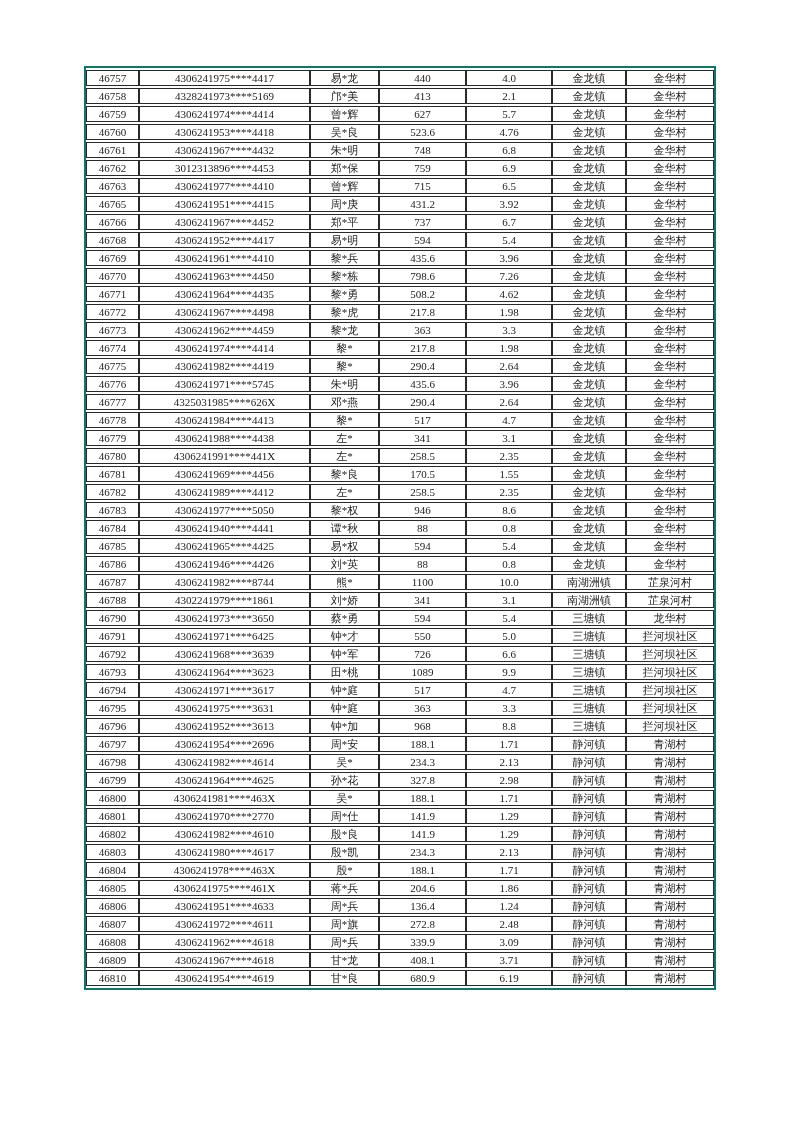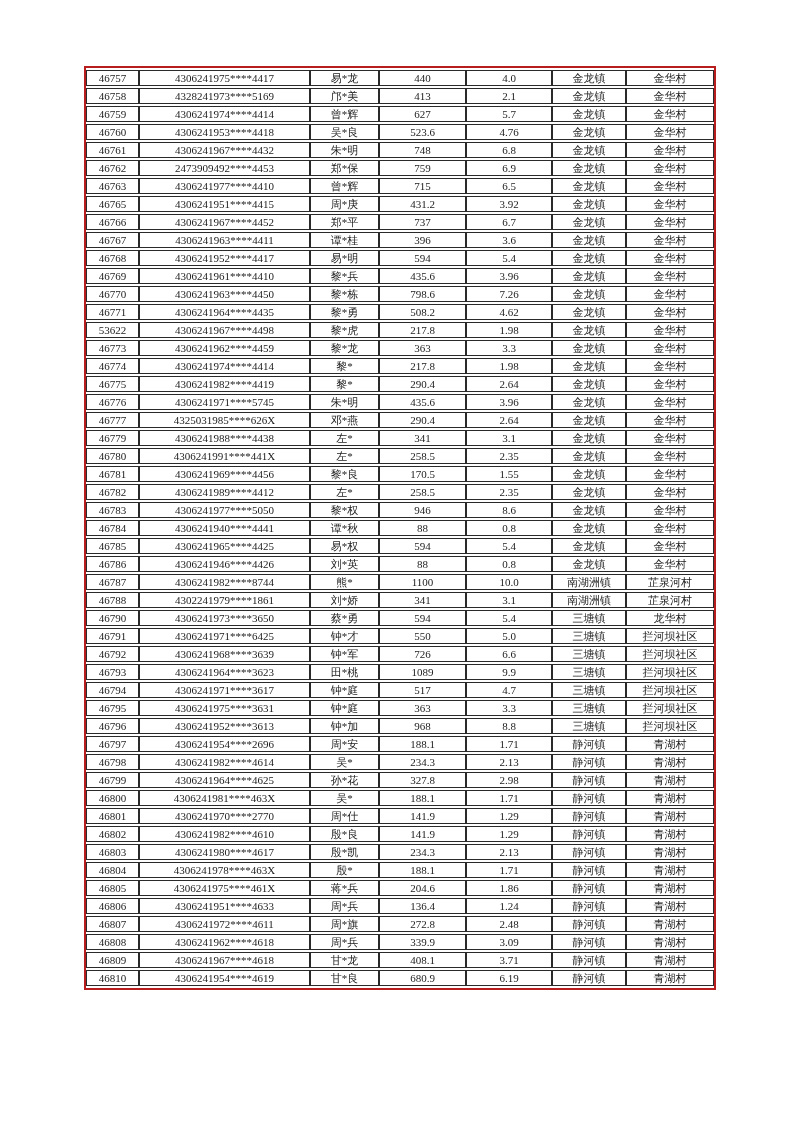--- a/index.html
+++ b/index.html
@@ -13,21 +13,21 @@
     height: 1122px;
     background: #ffffff;
     overflow: hidden;
     font-family: "Liberation Serif", "DejaVu Serif", serif;
   }
   .table-wrap {
     position: absolute;
     left: 84px;
     top: 66px;
     width: 632px;
-    border: 2px solid #b91c1c;
+    border: 2px solid #0f766e;
     box-sizing: border-box;
     background: #ffffff;
   }
   table.data-table {
     width: 100%;
     border-collapse: separate;
     border-spacing: 0 2px;
     table-layout: fixed;
   }
   table.data-table td {
@@ -107,21 +107,21 @@
             <td>46761</td>
             <td>4306241967****4432</td>
             <td>朱*明</td>
             <td>748</td>
             <td>6.8</td>
             <td>金龙镇</td>
             <td>金华村</td>
           </tr>
           <tr>
             <td>46762</td>
-            <td>2473909492****4453</td>
+            <td>3012313896****4453</td>
             <td>郑*保</td>
             <td>759</td>
             <td>6.9</td>
             <td>金龙镇</td>
             <td>金华村</td>
           </tr>
           <tr>
             <td>46763</td>
             <td>4306241977****4410</td>
             <td>曾*辉</td>
@@ -142,29 +142,20 @@
           <tr>
             <td>46766</td>
             <td>4306241967****4452</td>
             <td>郑*平</td>
             <td>737</td>
             <td>6.7</td>
             <td>金龙镇</td>
             <td>金华村</td>
           </tr>
           <tr>
-            <td>46767</td>
-            <td>4306241963****4411</td>
-            <td>谭*桂</td>
-            <td>396</td>
-            <td>3.6</td>
-            <td>金龙镇</td>
-            <td>金华村</td>
-          </tr>
-          <tr>
             <td>46768</td>
             <td>4306241952****4417</td>
             <td>易*明</td>
             <td>594</td>
             <td>5.4</td>
             <td>金龙镇</td>
             <td>金华村</td>
           </tr>
           <tr>
             <td>46769</td>
@@ -187,21 +178,21 @@
           <tr>
             <td>46771</td>
             <td>4306241964****4435</td>
             <td>黎*勇</td>
             <td>508.2</td>
             <td>4.62</td>
             <td>金龙镇</td>
             <td>金华村</td>
           </tr>
           <tr>
-            <td>53622</td>
+            <td>46772</td>
             <td>4306241967****4498</td>
             <td>黎*虎</td>
             <td>217.8</td>
             <td>1.98</td>
             <td>金龙镇</td>
             <td>金华村</td>
           </tr>
           <tr>
             <td>46773</td>
             <td>4306241962****4459</td>
@@ -237,20 +228,29 @@
             <td>3.96</td>
             <td>金龙镇</td>
             <td>金华村</td>
           </tr>
           <tr>
             <td>46777</td>
             <td>4325031985****626X</td>
             <td>邓*燕</td>
             <td>290.4</td>
             <td>2.64</td>
+            <td>金龙镇</td>
+            <td>金华村</td>
+          </tr>
+          <tr>
+            <td>46778</td>
+            <td>4306241984****4413</td>
+            <td>黎*</td>
+            <td>517</td>
+            <td>4.7</td>
             <td>金龙镇</td>
             <td>金华村</td>
           </tr>
           <tr>
             <td>46779</td>
             <td>4306241988****4438</td>
             <td>左*</td>
             <td>341</td>
             <td>3.1</td>
             <td>金龙镇</td>

